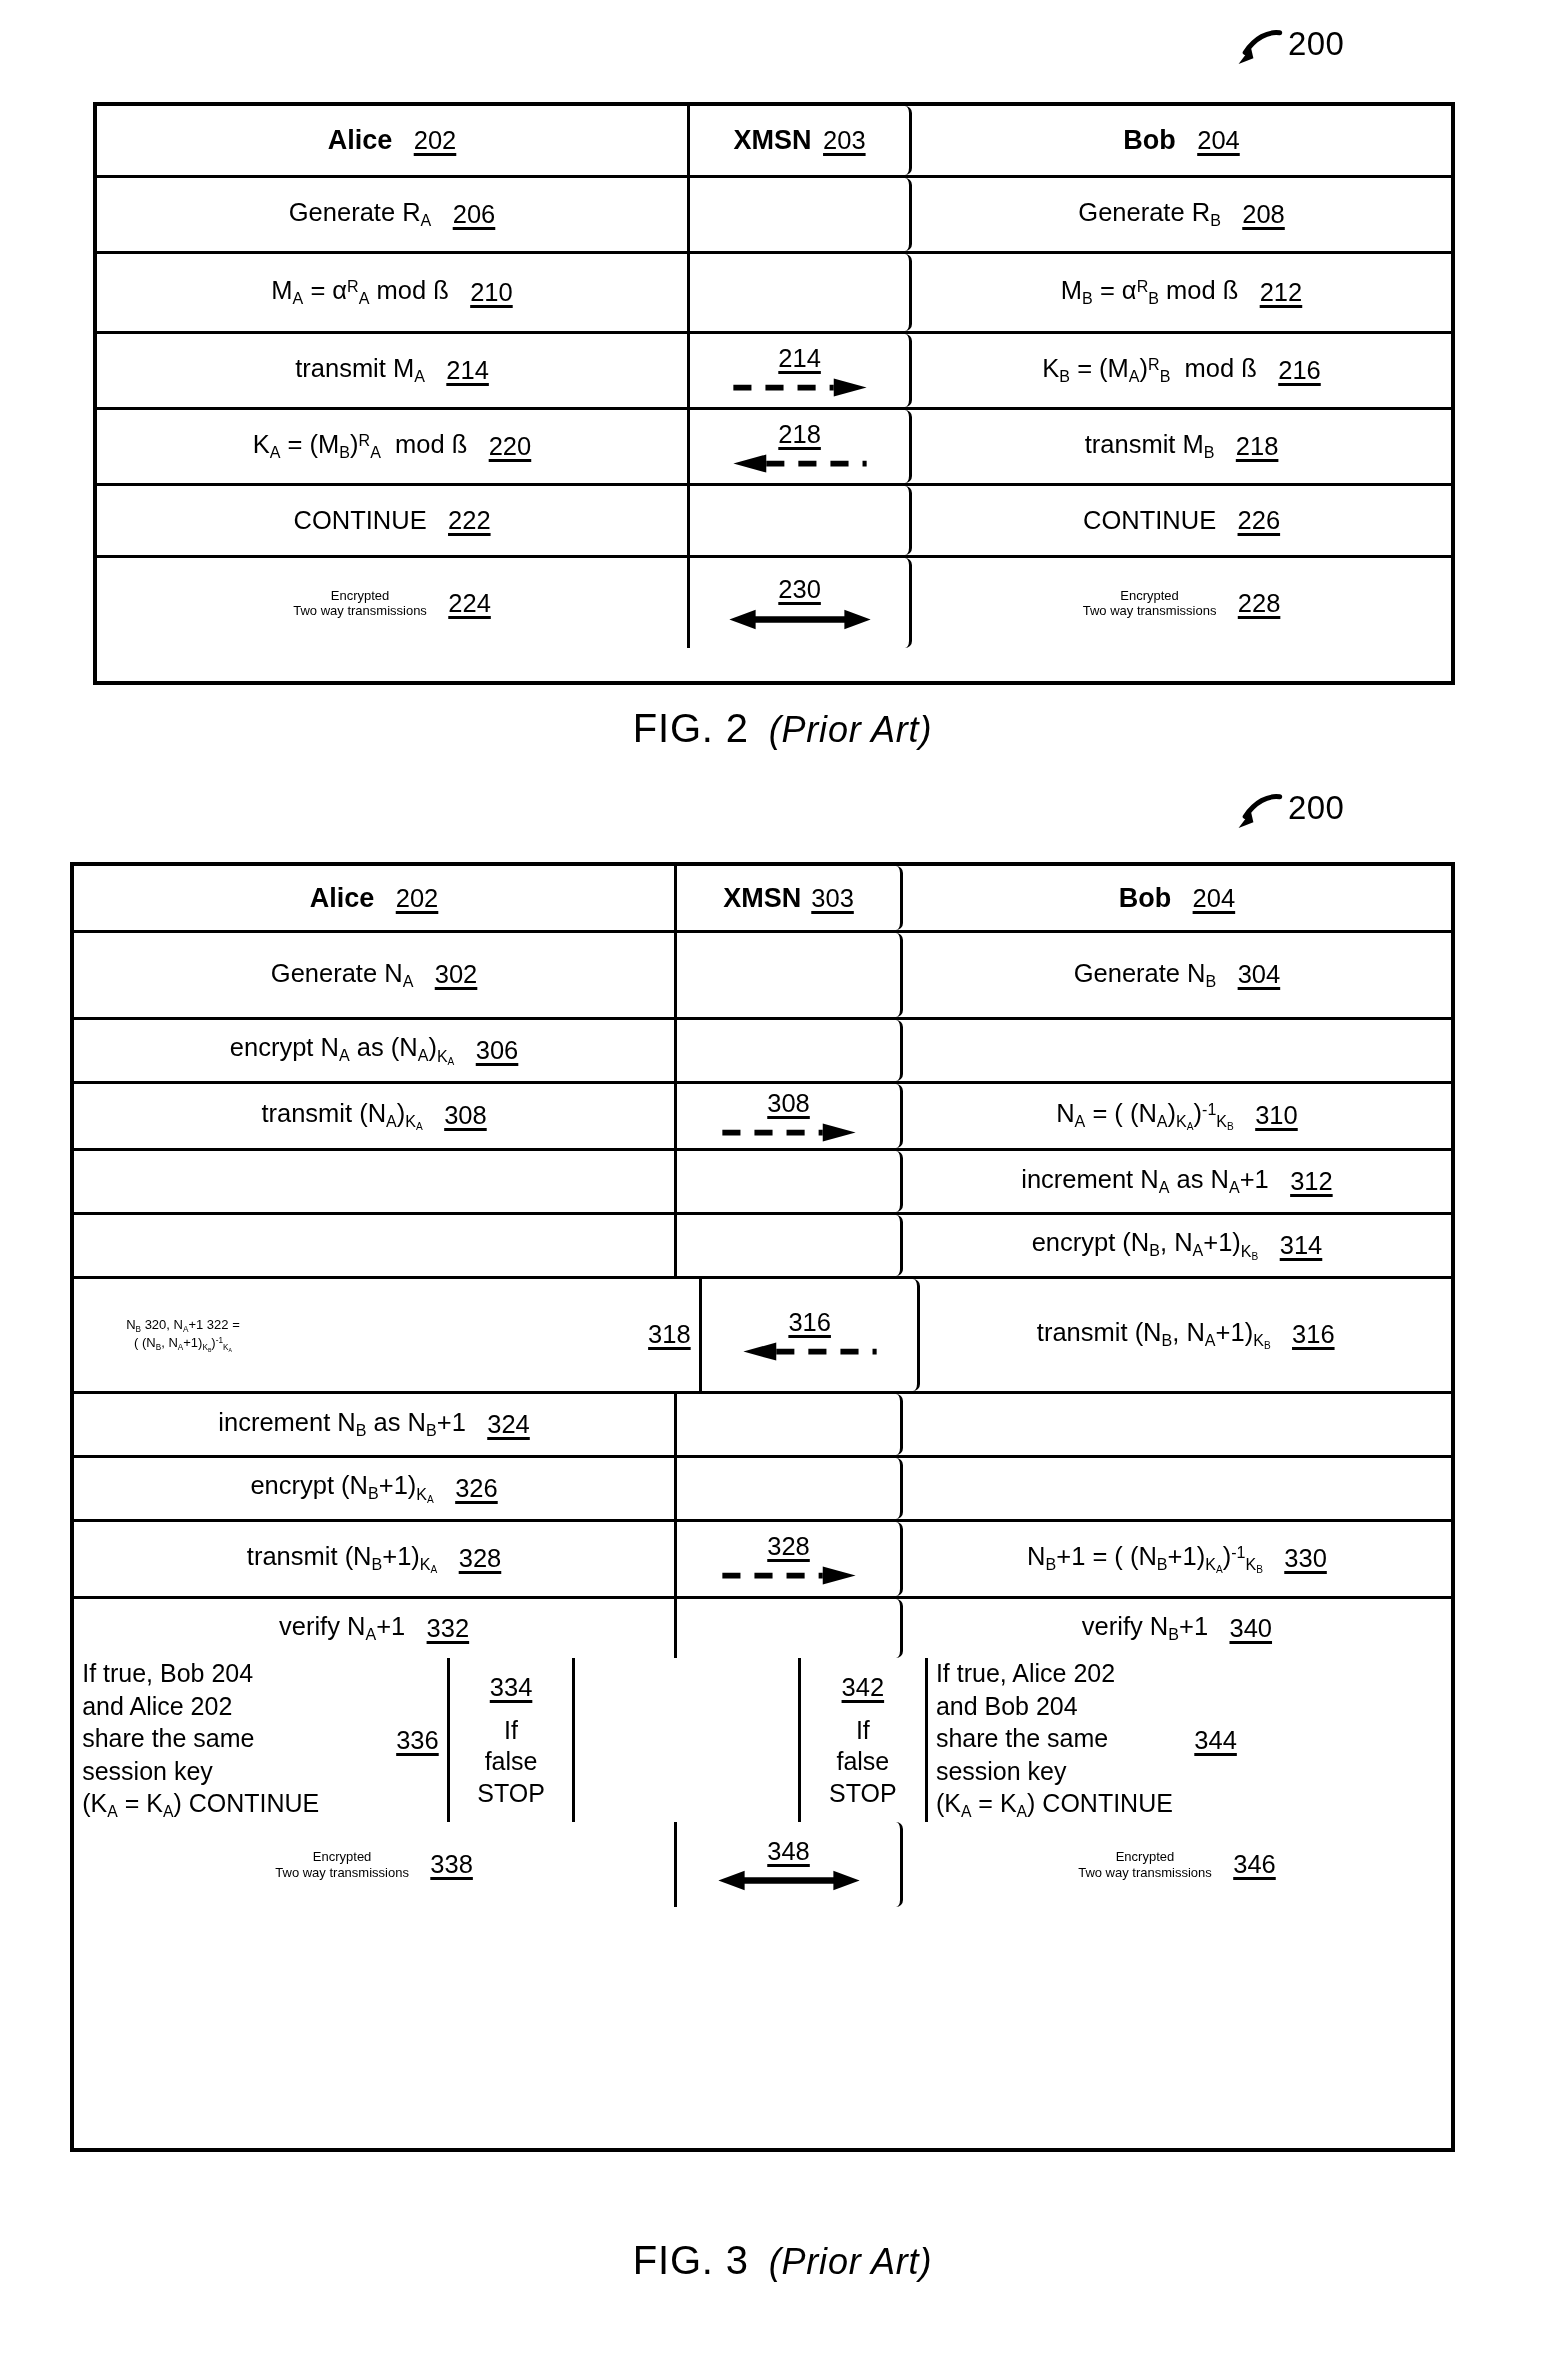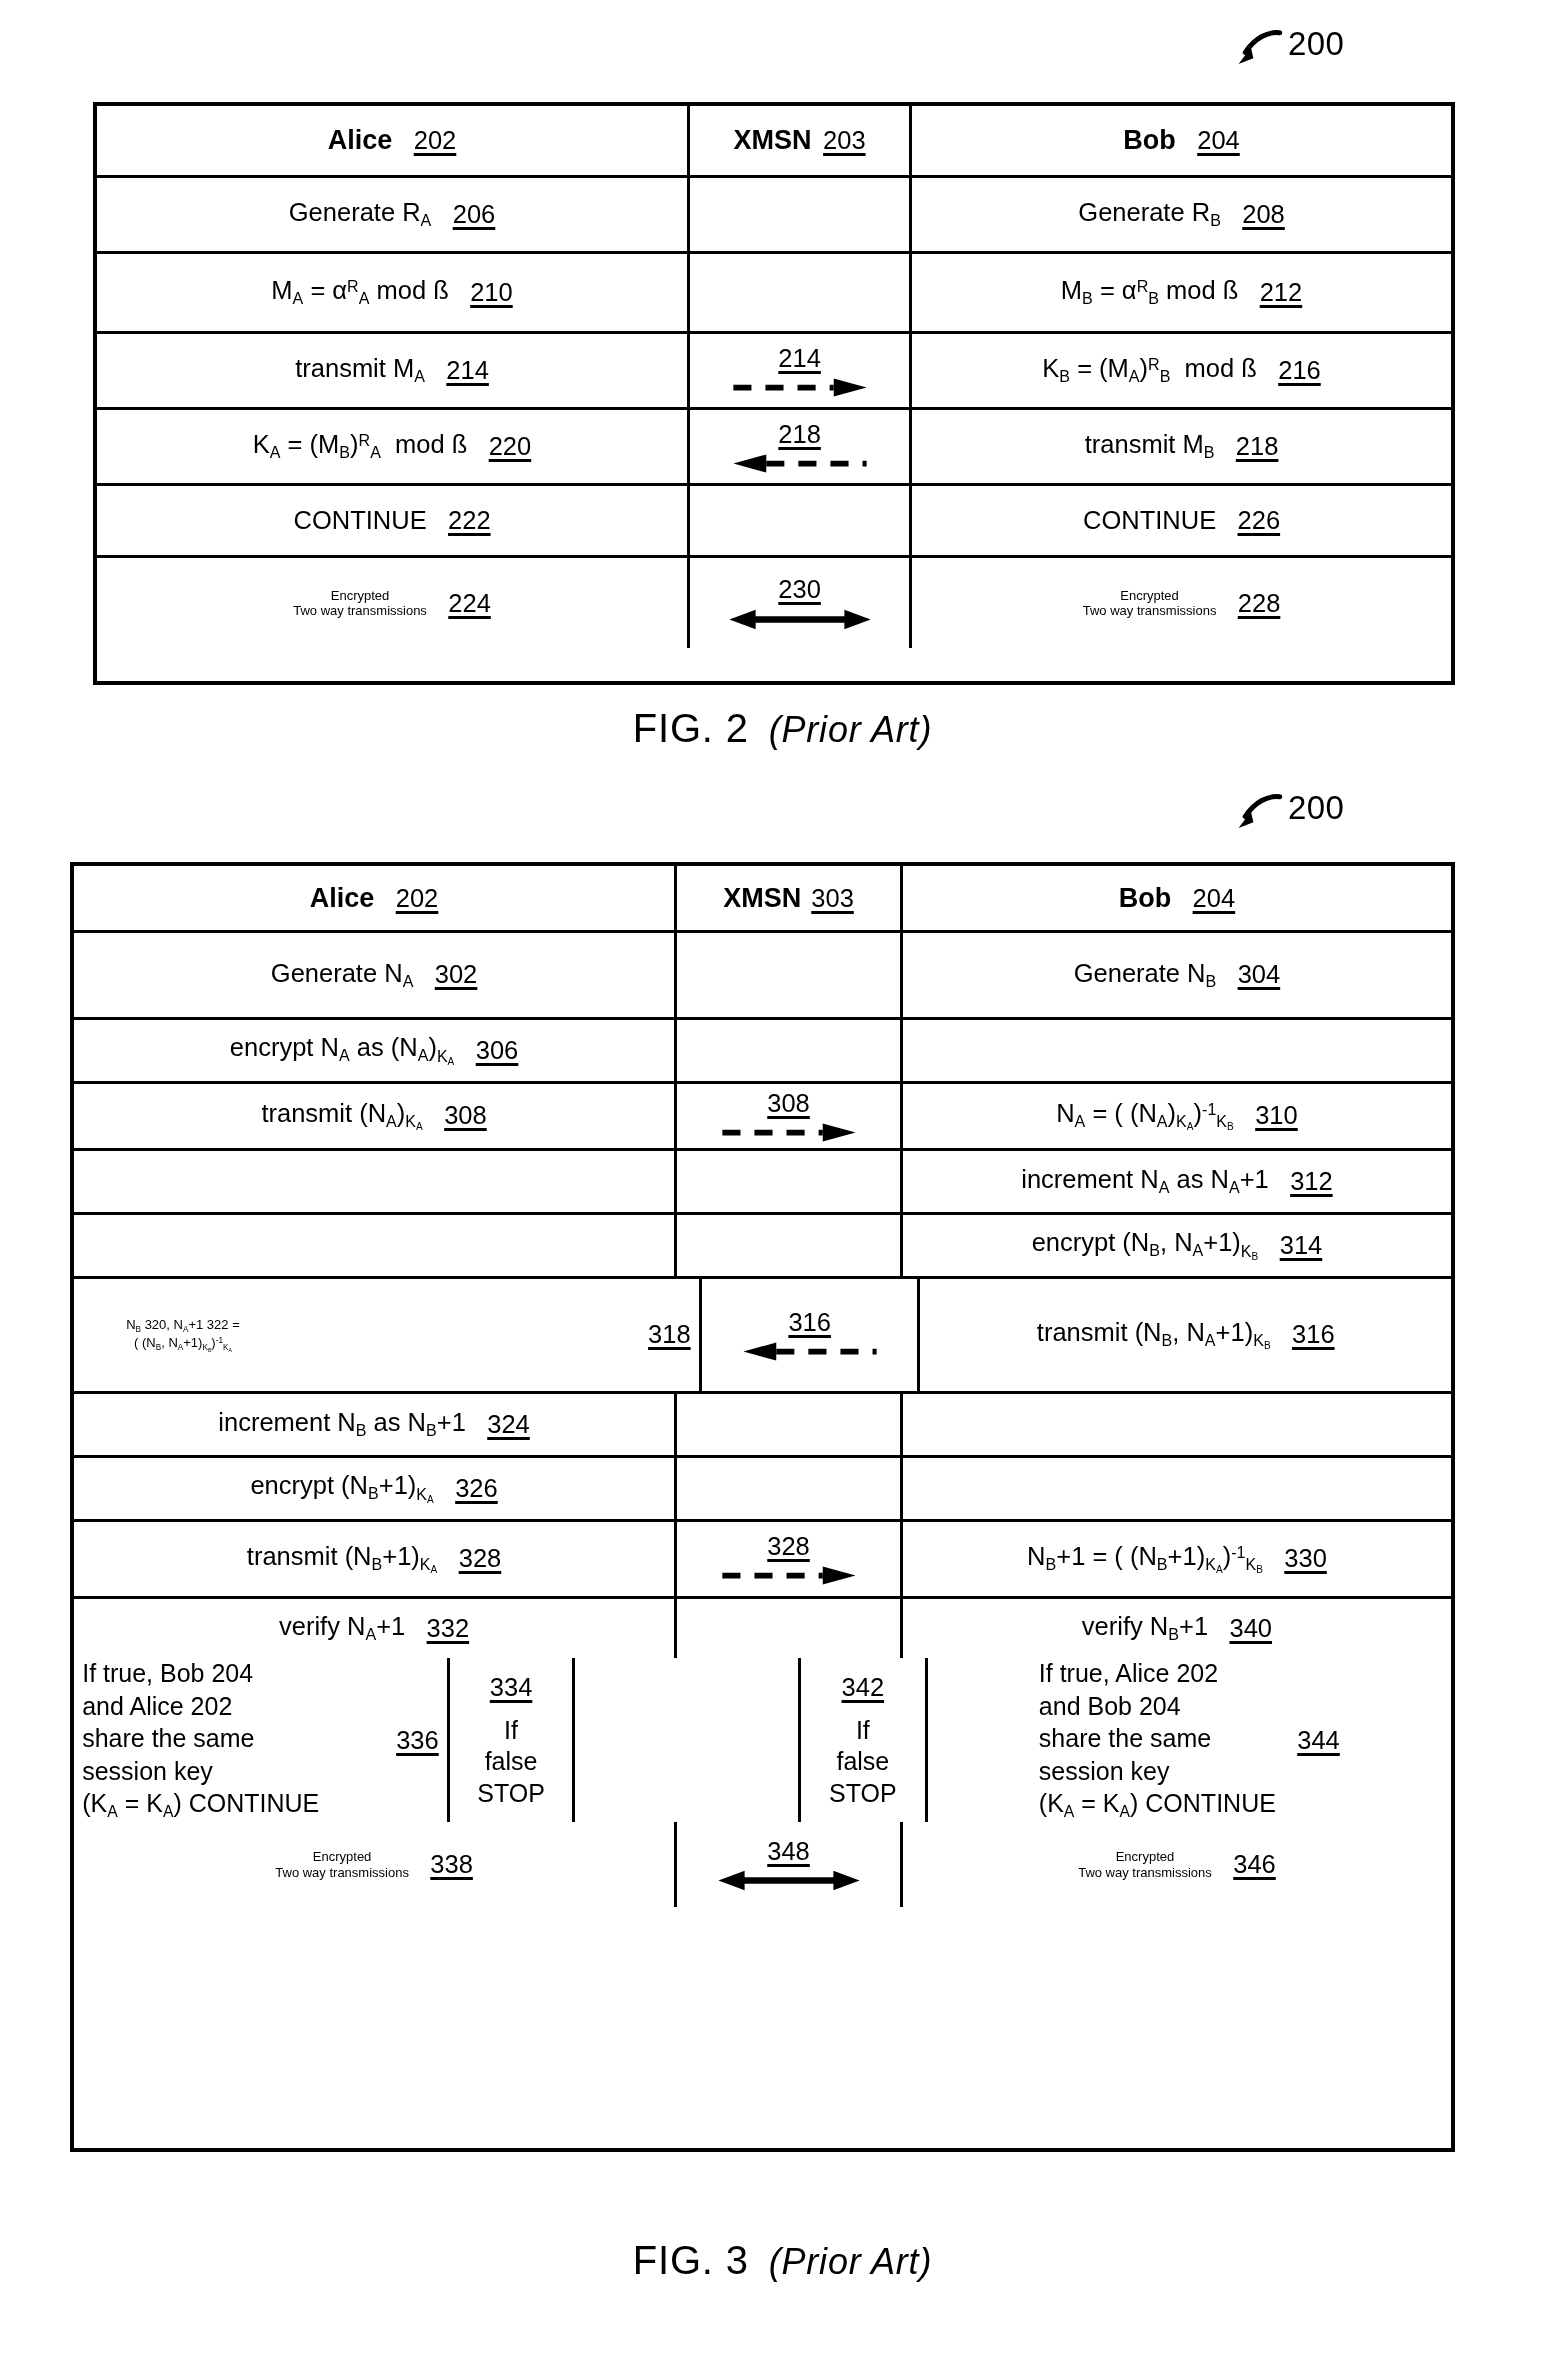--- a/index.html
+++ b/index.html
@@ -18,21 +18,21 @@
 
   
   .fig{position:absolute;border:4.1px solid #000;box-sizing:border-box;background:#fff;}
   .row{display:flex;border-bottom:3.3px solid #000;box-sizing:border-box;}
   .row:last-child{border-bottom:none;}
   .cell{box-sizing:border-box;border-right:3.3px solid #000;position:relative;
         display:flex;align-items:center;justify-content:center;}
   .cell:last-child{border-right:none;}
 
   .c-alice{width:43.8%;}
-  .c-xmsn{width:16.4%;}
+  .c-xmsn{width:16.4%;border-radius:7px;}
   .c-bob{width:39.8%;}
 
   .inner{display:flex;align-items:center;justify-content:center;gap:21.4px;
          width:100%;padding:0 8.2px;box-sizing:border-box;}
   .txt{font-size:25.5px;line-height:1.22;text-align:center;white-space:nowrap;}
   .txt.bold{font-weight:bold;font-size:27px;}
   .ref{font-size:25.5px;text-decoration:underline;text-underline-offset:4.1px;
        text-decoration-thickness:2.5px;white-space:nowrap;}
   sub{font-size:0.63em;vertical-align:-0.34em;}
   sup{font-size:0.63em;vertical-align:0.45em;}
@@ -435,21 +435,21 @@
           <div class="cell sp-mid"></div>
           <div class="cell sp-if2">
             <div class="vstack">
               <span class="ref" style="margin-bottom:11.5px;">342</span>
               <div>If</div>
               <div>false</div>
               <div>STOP</div>
             </div>
           </div>
           <div class="cell sp-bob">
-            <div class="inner" style="justify-content:center;align-items:center;">
+            <div class="inner" style="justify-content:flex-start;align-items:center;">
               <span class="blk">
                 <div class="line">If true, Alice 202</div>
                 <div class="line">and Bob 204</div>
                 <div class="line">share the same</div>
                 <div class="line">session key</div>
                 <div class="line">(K<sub>A</sub> = K<sub>A</sub>) CONTINUE</div>
               </span>
               <span class="ref">344</span>
             </div>
           </div>

